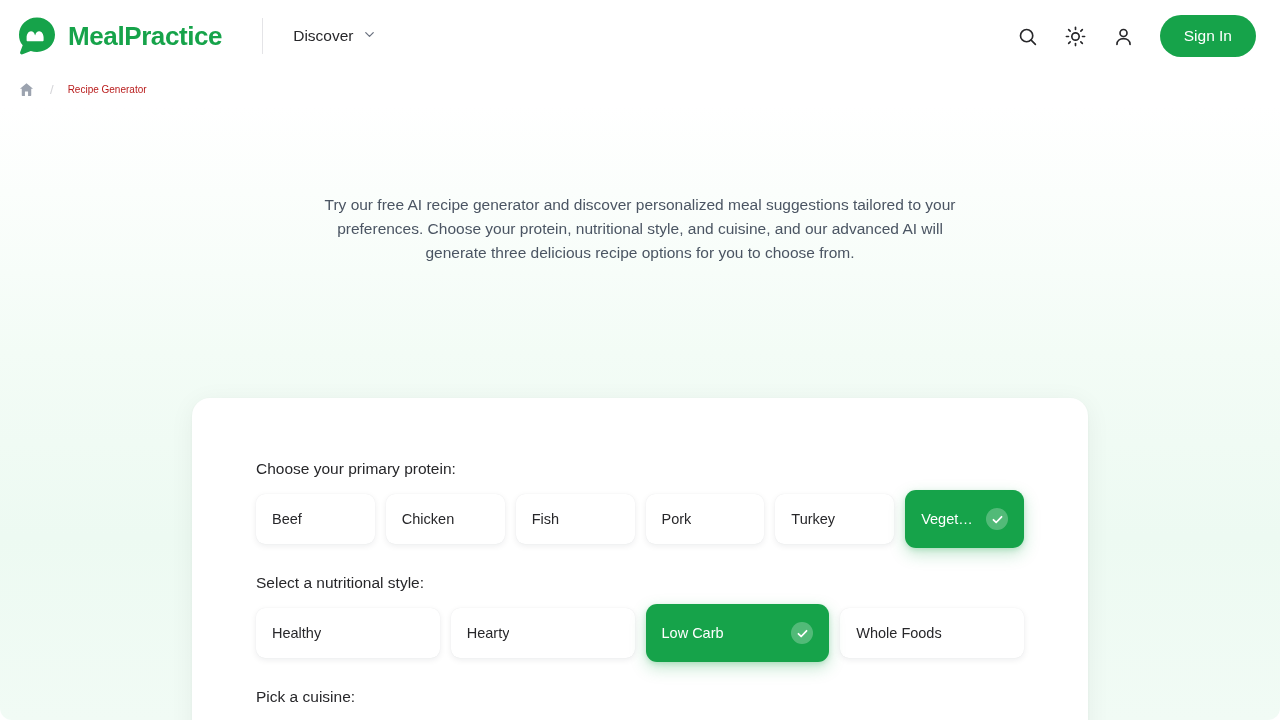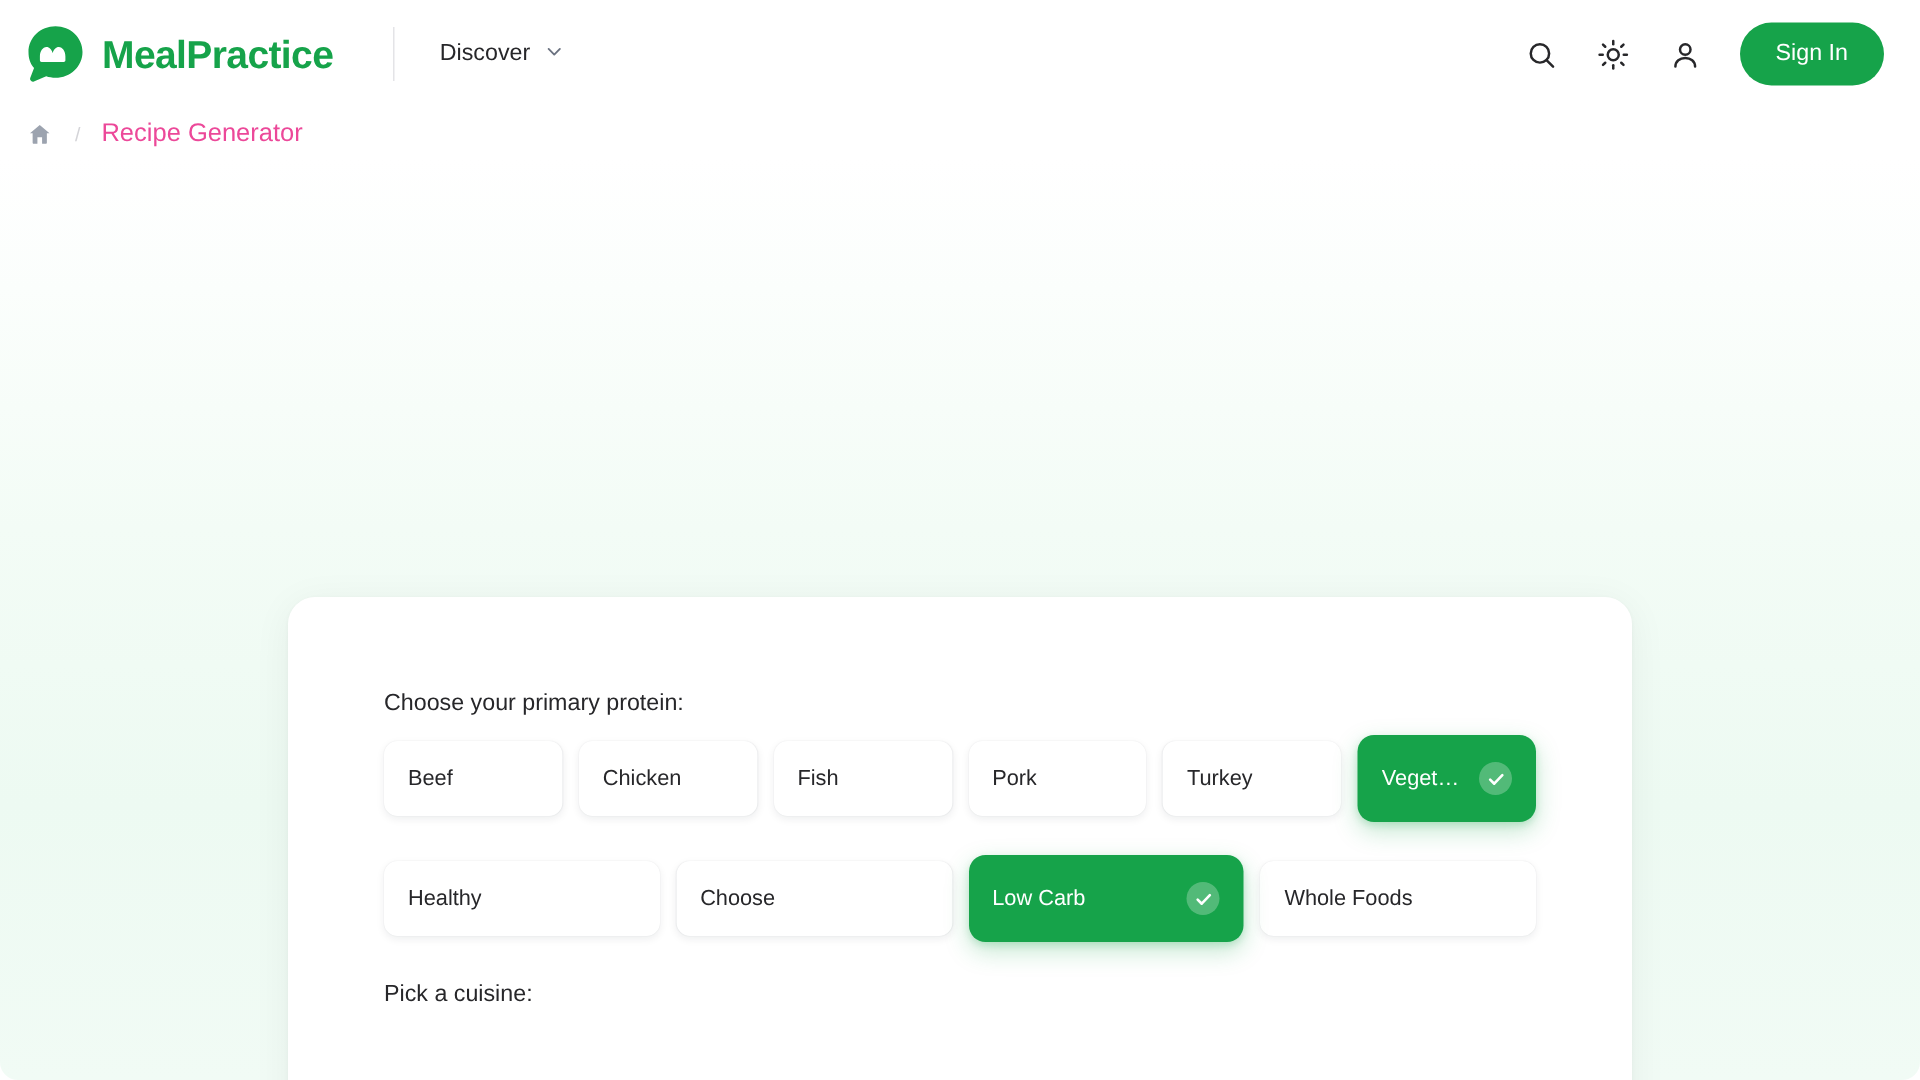--- a/index.html
+++ b/index.html
@@ -148,22 +148,22 @@
   }
 
   .crumb-sep {
     color: #d4d4d8;
     font-size: 13px;
     padding: 0 14px;
     user-select: none;
   }
 
   .crumb-text {
-    font-size: 17px;
-    color: #ec4899;
+    font-size: 10px;
+    color: #b91c1c;
     white-space: nowrap;
   }
 
   
   .page-body {
     position: relative;
     height: calc(720px - 72px - 34px);
     background:
       linear-gradient(180deg,
         #ffffff 0%,
@@ -341,20 +341,21 @@
         <path d="M12 3.2 2.8 11h2.5v9.1c0 .5.4.9.9.9h3.6v-6.1h4.4V21h3.6c.5 0 .9-.4.9-.9V11h2.5L12 3.2z"></path>
       </svg>
     </a>
     <span class="crumb-sep">/</span>
     <span class="crumb-text">Recipe Generator</span>
   </nav>
 
   <main class="page-body">
 
     <section class="hero">
+      <p class="hero-sub">Try our free AI recipe generator and discover personalized meal suggestions tailored to your preferences. Choose your protein, nutritional style, and cuisine, and our advanced AI will generate three delicious recipe options for you to choose from.</p>
     </section>
 
     <section class="generator-card">
 
       <div class="field-block">
         <div class="field-label">Choose your primary protein:</div>
         <div class="chip-grid cols-6" id="protein-options">
             <button class="chip">
               <span class="chip-label">Beef</span>
             </button>
@@ -375,26 +376,27 @@
               <span class="check-badge">
                 <svg width="13" height="13" viewBox="0 0 24 24" fill="none" stroke="#ffffff" stroke-width="3.2" stroke-linecap="round" stroke-linejoin="round" aria-hidden="true">
                   <polyline points="4.5 12.5 9.5 17.5 19.5 7"></polyline>
                 </svg>
               </span>
             </button>
           </div>
       </div>
 
       <div class="field-block">
+        <div class="field-label">Select a nutritional style:</div>
         <div class="chip-grid cols-4" id="nutrition-options">
             <button class="chip">
               <span class="chip-label">Healthy</span>
             </button>
             <button class="chip">
-              <span class="chip-label">Choose</span>
+              <span class="chip-label">Hearty</span>
             </button>
             <button class="chip selected">
               <span class="chip-label">Low Carb</span>
               <span class="check-badge">
                 <svg width="13" height="13" viewBox="0 0 24 24" fill="none" stroke="#ffffff" stroke-width="3.2" stroke-linecap="round" stroke-linejoin="round" aria-hidden="true">
                   <polyline points="4.5 12.5 9.5 17.5 19.5 7"></polyline>
                 </svg>
               </span>
             </button>
             <button class="chip">

